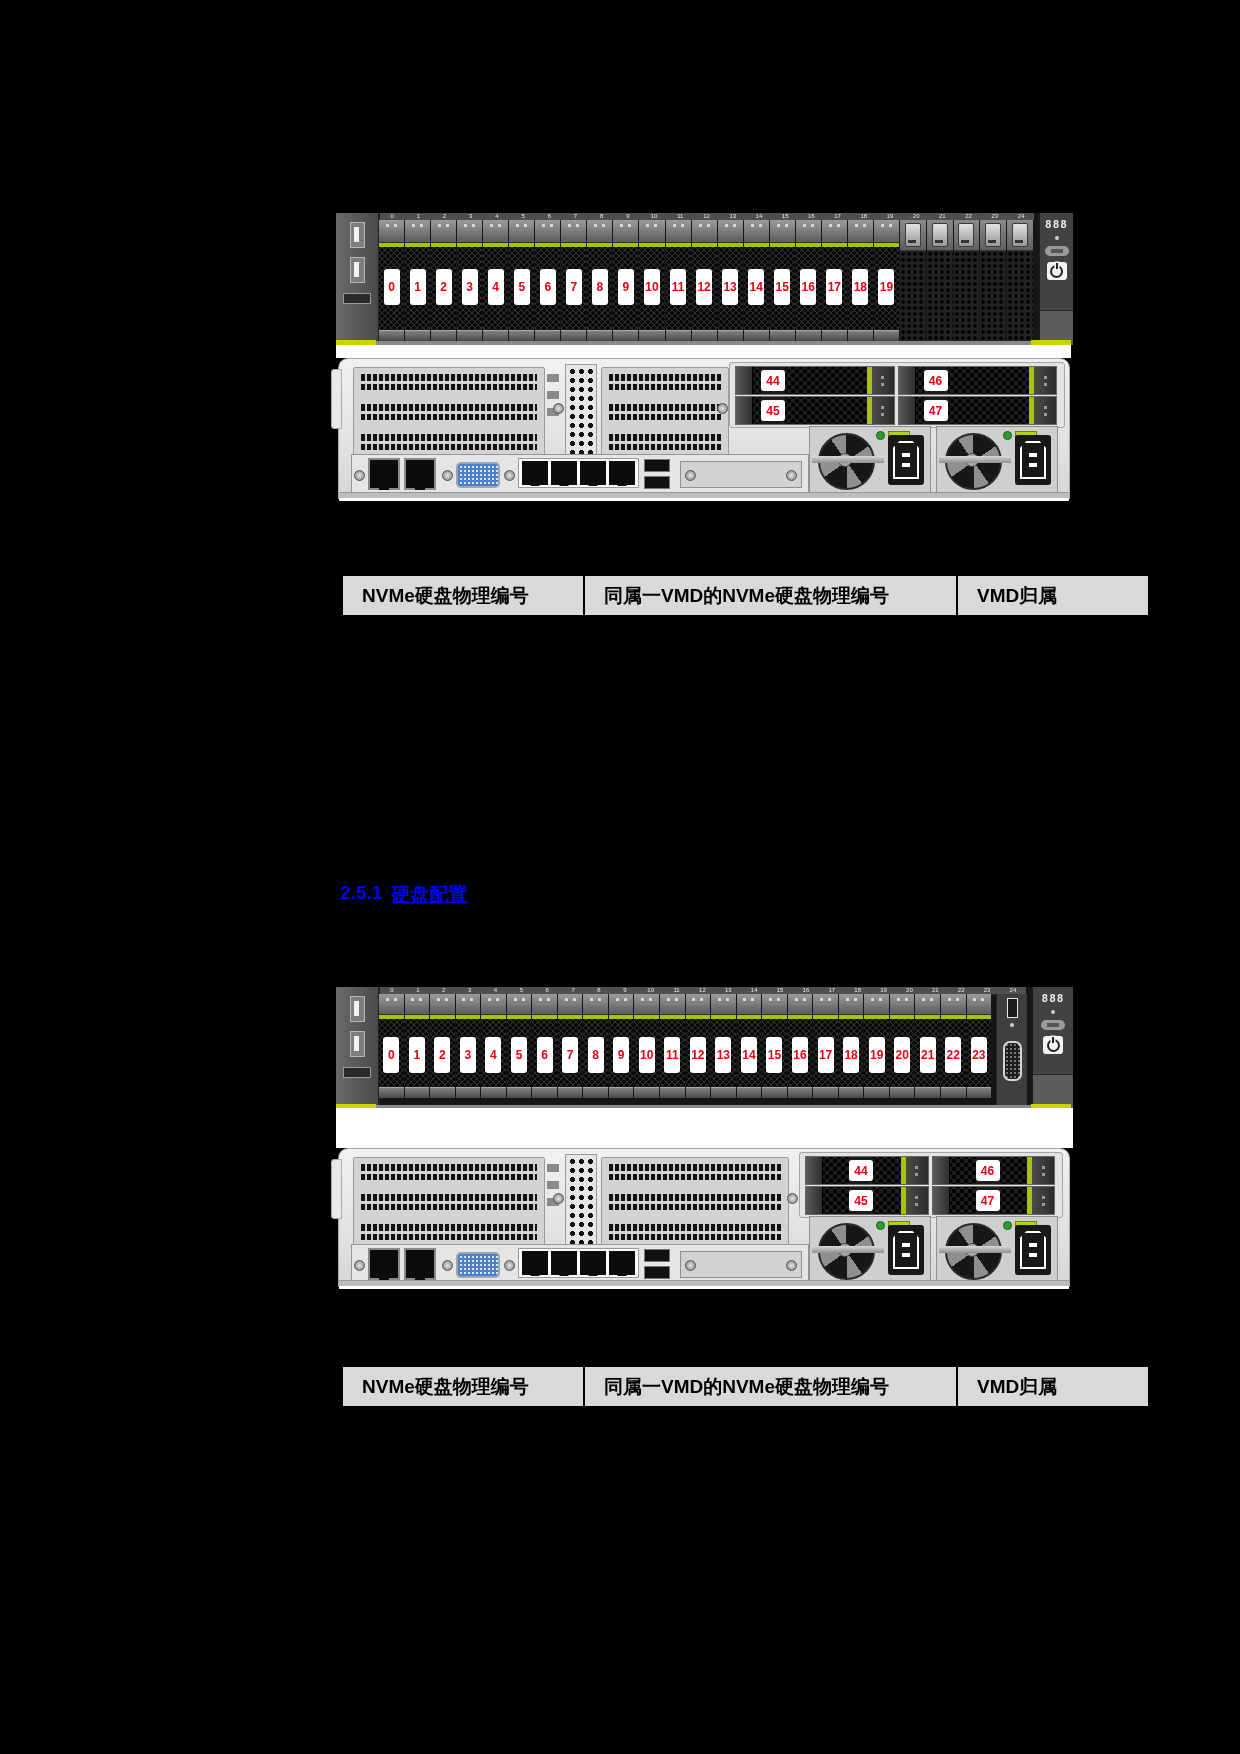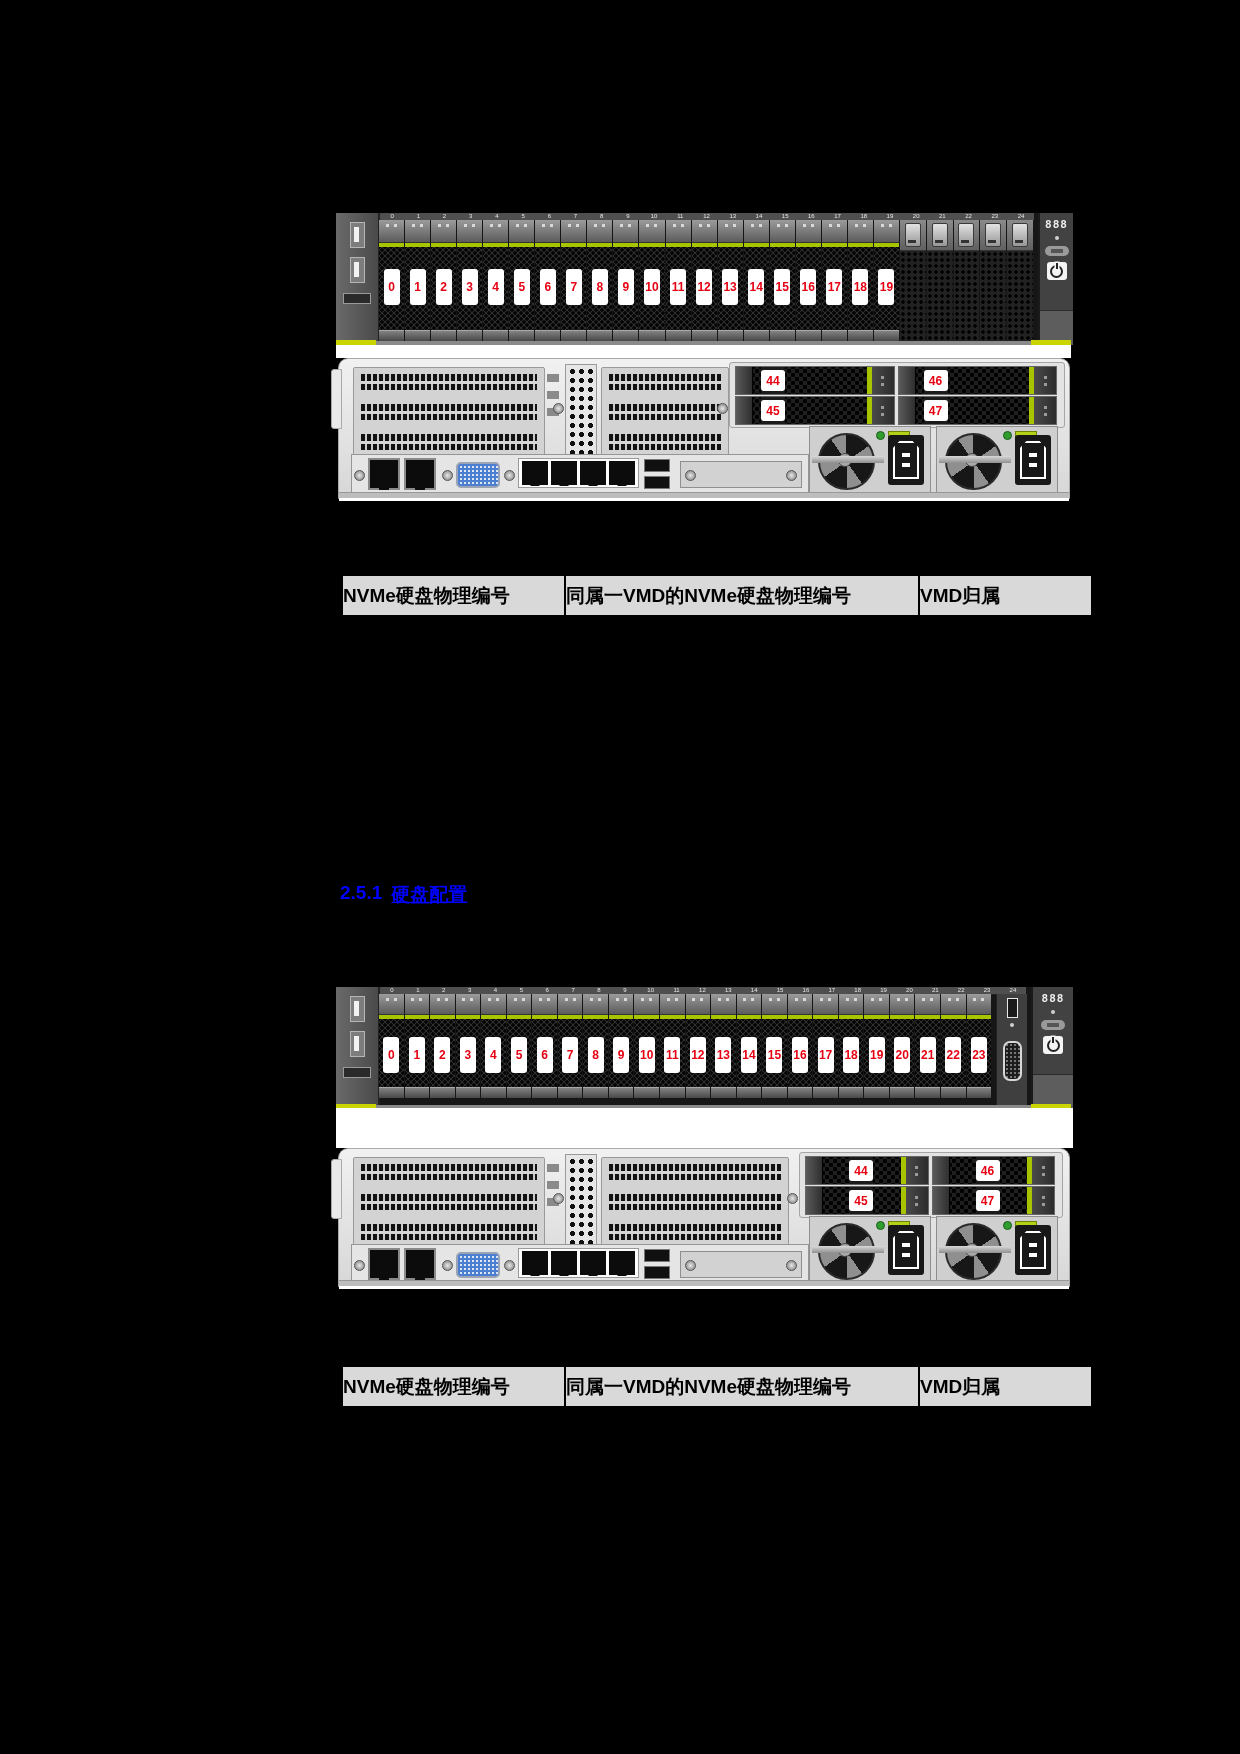--- a/index.html
+++ b/index.html
@@ -86,21 +86,21 @@
   .usbR{position:absolute;display:flex;flex-direction:column;gap:4px;}
   .usbR i{display:block;width:24px;height:11px;background:#101010;border:1px solid #777;}
   .blank{position:absolute;background:#d2d2d2;border:1px solid #8f8f8f;}
   .rbottom{position:absolute;left:0;right:0;bottom:0;height:5px;background:#bdbdbd;border-top:1px solid #999;}
   .ltab{position:absolute;width:9px;background:#e9e9e9;border:1px solid #aaa;border-radius:3px 0 0 3px;}
 
   
   .heading{position:absolute;display:flex;gap:9px;font-size:19px;font-weight:700;}
   .heading a{text-decoration:underline;cursor:pointer;}
   .tbl{position:absolute;display:flex;gap:2px;border:2px solid #000;background:#000;}
-  .cell{background:#d9d9d9;color:#000;font-size:19px;font-weight:700;line-height:39px;height:39px;padding-left:0;box-sizing:content-box;white-space:nowrap;overflow:hidden;}
+  .cell{background:#d9d9d9;color:#000;font-size:19px;font-weight:700;line-height:39px;height:39px;padding-left:19px;box-sizing:content-box;white-space:nowrap;overflow:hidden;}
   .c1{width:221px;} .c2{width:352px;} .c3{width:171px;}
 </style>
 </head>
 <body>
 
 <div class="front" id="front1" style="left:336px;top:213px;width:735px;height:132px;">
     <div class="strip" style="left: 43px; width: 655px;">
       <div class="stripnum">0</div>
       <div class="stripnum">1</div>
       <div class="stripnum">2</div>

